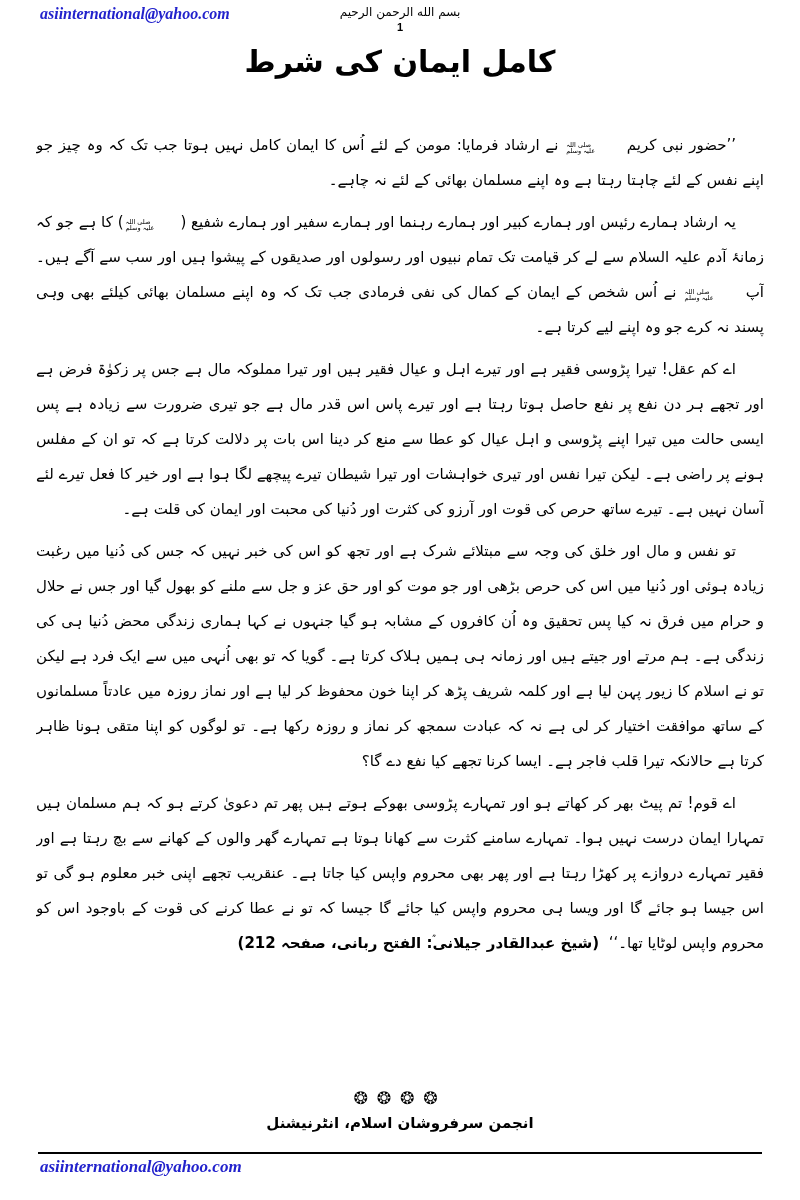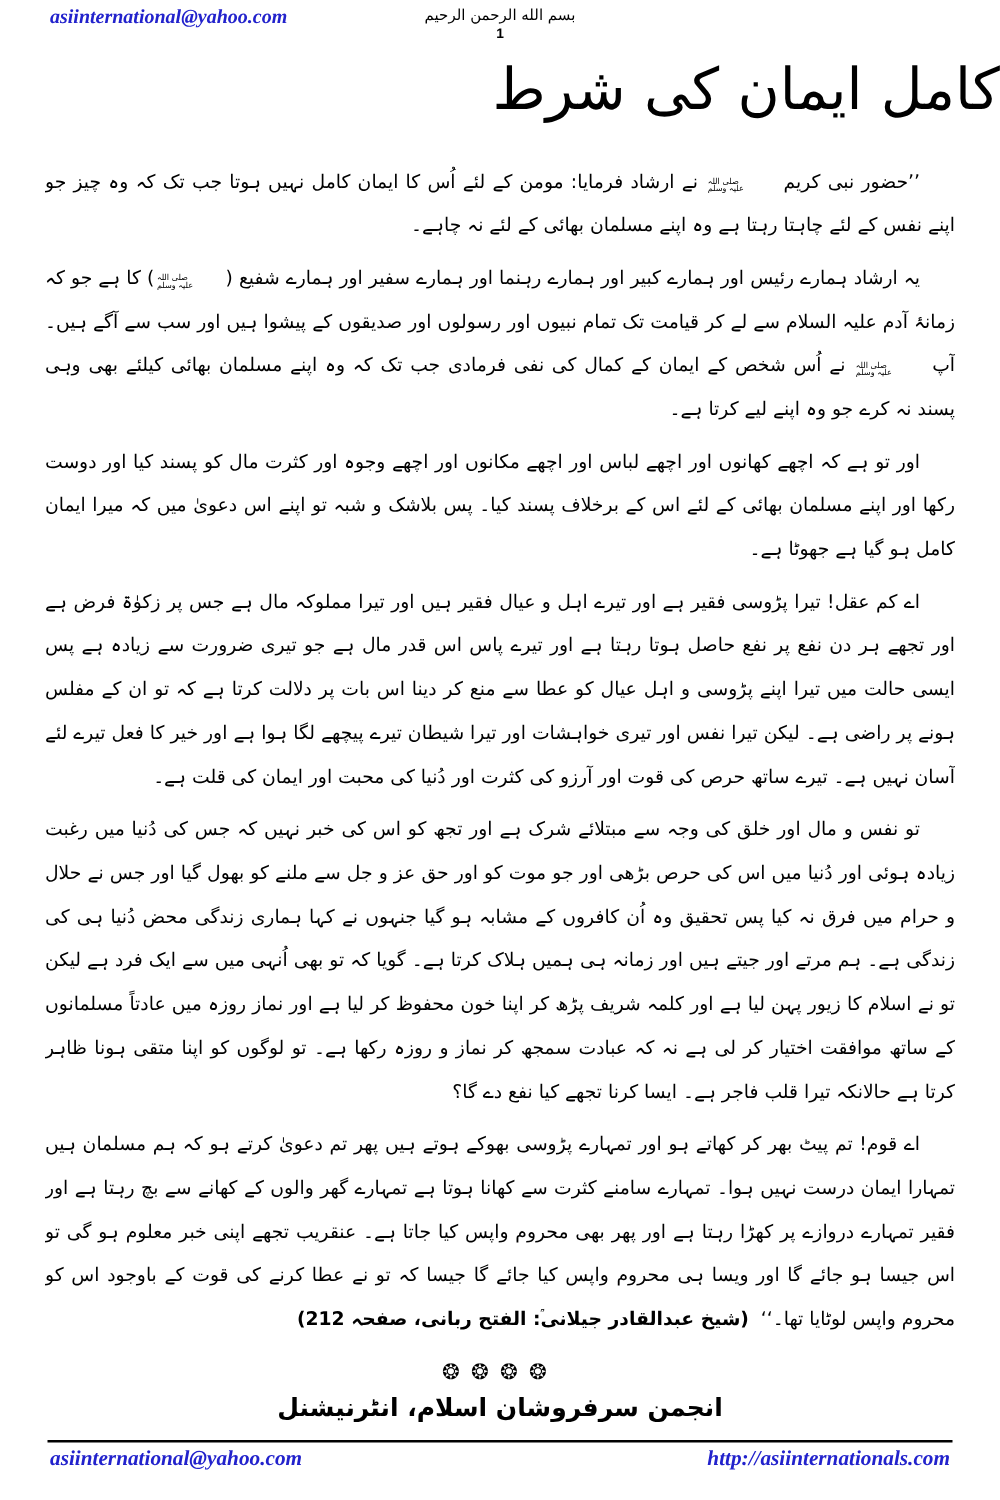--- a/index.html
+++ b/index.html
@@ -33,22 +33,22 @@
     position:absolute;top:26px;right:16px;
     text-align:right;
   }
   .kalam{direction:rtl;font-size:15px;}
   .date{
     font-family:"Liberation Sans",sans-serif;
     font-size:18px;margin-top:3px;letter-spacing:.5px;
   }
   .title{
     position:absolute;top:44px;left:0;right:0;margin:0;
-    direction:rtl;
-    font-size:46px;font-weight:normal;
+    text-align:center;direction:rtl;
+    font-size:30px;font-weight:bold;
   }
   
   .body-text{
     position:absolute;top:128px;left:36px;right:36px;bottom:115px;
     direction:rtl;text-align:justify;
     font-size:15px;line-height:35px;
     overflow:hidden;
   }
   .body-text p{margin:0 0 7px;text-indent:28px;}
   .saw{
@@ -60,21 +60,21 @@
   .rh{font-size:8px;line-height:0;}
   .citation{white-space:nowrap;font-weight:bold;}
   
   .ornaments{
     position:absolute;top:1088px;left:0;right:0;
     text-align:center;font-size:17px;letter-spacing:9px;
   }
   .org-name{
     position:absolute;top:1114px;left:0;right:0;
     text-align:center;direction:rtl;
-    font-size:20px;font-weight:bold;
+    font-size:15px;font-weight:bold;
   }
   .footer-rule{
     position:absolute;top:1152px;left:38px;right:38px;
     border-top:2px solid #000;height:0;
   }
   .footer-links{
     position:absolute;top:1157px;left:40px;right:40px;
     display:flex;justify-content:space-between;align-items:flex-start;
     font-family:"Liberation Serif",serif;
     font-style:italic;font-weight:bold;font-size:17px;
@@ -90,30 +90,28 @@
   <div class="bismillah urdu">بسم الله الرحمن الرحيم</div>
 
   <div class="page-num">1</div>
 
 
   <h1 class="title urdu">کامل ایمان کی شرط</h1>
 
   <div class="body-text">
     <p class="urdu">’’حضور نبی کریم <span class="saw">صلی اللہ<br>علیہ وسلم</span> نے ارشاد فرمایا: مومن کے لئے اُس کا ایمان کامل نہیں ہوتا جب تک کہ وہ چیز جو اپنے نفس کے لئے چاہتا رہتا ہے وہ اپنے مسلمان بھائی کے لئے نہ چاہے۔</p>
     <p class="urdu">یہ ارشاد ہمارے رئیس اور ہمارے کبیر اور ہمارے رہنما اور ہمارے سفیر اور ہمارے شفیع (<span class="saw">صلی اللہ<br>علیہ وسلم</span>) کا ہے جو کہ زمانۂ آدم علیہ السلام سے لے کر قیامت تک تمام نبیوں اور رسولوں اور صدیقوں کے پیشوا ہیں اور سب سے آگے ہیں۔ آپ <span class="saw">صلی اللہ<br>علیہ وسلم</span> نے اُس شخص کے ایمان کے کمال کی نفی فرمادی جب تک کہ وہ اپنے مسلمان بھائی کیلئے بھی وہی پسند نہ کرے جو وہ اپنے لیے کرتا ہے۔</p>
-    <p class="urdu">اور تو ہے کہ اچھے کھانوں اور اچھے لباس اور اچھے مکانوں اور اچھے وجوہ اور کثرت مال کو پسند کیا اور دوست رکھا اور اپنے مسلمان بھائی کے لئے اس کے برخلاف پسند کیا۔ پس بلاشک و شبہ تو اپنے اس دعویٰ میں کہ میرا ایمان کامل ہو گیا ہے جھوٹا ہے۔</p>
     <p class="urdu">اے کم عقل! تیرا پڑوسی فقیر ہے اور تیرے اہل و عیال فقیر ہیں اور تیرا مملوکہ مال ہے جس پر زکوٰۃ فرض ہے اور تجھے ہر دن نفع پر نفع حاصل ہوتا رہتا ہے اور تیرے پاس اس قدر مال ہے جو تیری ضرورت سے زیادہ ہے پس ایسی حالت میں تیرا اپنے پڑوسی و اہل عیال کو عطا سے منع کر دینا اس بات پر دلالت کرتا ہے کہ تو ان کے مفلس ہونے پر راضی ہے۔ لیکن تیرا نفس اور تیری خواہشات اور تیرا شیطان تیرے پیچھے لگا ہوا ہے اور خیر کا فعل تیرے لئے آسان نہیں ہے۔ تیرے ساتھ حرص کی قوت اور آرزو کی کثرت اور دُنیا کی محبت اور ایمان کی قلت ہے۔</p>
     <p class="urdu">تو نفس و مال اور خلق کی وجہ سے مبتلائے شرک ہے اور تجھ کو اس کی خبر نہیں کہ جس کی دُنیا میں رغبت زیادہ ہوئی اور دُنیا میں اس کی حرص بڑھی اور جو موت کو اور حق عز و جل سے ملنے کو بھول گیا اور جس نے حلال و حرام میں فرق نہ کیا پس تحقیق وہ اُن کافروں کے مشابہ ہو گیا جنہوں نے کہا ہماری زندگی محض دُنیا ہی کی زندگی ہے۔ ہم مرتے اور جیتے ہیں اور زمانہ ہی ہمیں ہلاک کرتا ہے۔ گویا کہ تو بھی اُنہی میں سے ایک فرد ہے لیکن تو نے اسلام کا زیور پہن لیا ہے اور کلمہ شریف پڑھ کر اپنا خون محفوظ کر لیا ہے اور نماز روزہ میں عادتاً مسلمانوں کے ساتھ موافقت اختیار کر لی ہے نہ کہ عبادت سمجھ کر نماز و روزہ رکھا ہے۔ تو لوگوں کو اپنا متقی ہونا ظاہر کرتا ہے حالانکہ تیرا قلب فاجر ہے۔ ایسا کرنا تجھے کیا نفع دے گا؟</p>
     <p><span class="urdu">اے قوم! تم پیٹ بھر کر کھاتے ہو اور تمہارے پڑوسی بھوکے ہوتے ہیں پھر تم دعویٰ کرتے ہو کہ ہم مسلمان ہیں تمہارا ایمان درست نہیں ہوا۔ تمہارے سامنے کثرت سے کھانا ہوتا ہے تمہارے گھر والوں کے کھانے سے بچ رہتا ہے اور فقیر تمہارے دروازے پر کھڑا رہتا ہے اور پھر بھی محروم واپس کیا جاتا ہے۔ عنقریب تجھے اپنی خبر معلوم ہو گی تو اس جیسا ہو جائے گا اور ویسا ہی محروم واپس کیا جائے گا جیسا کہ تو نے عطا کرنے کی قوت کے باوجود اس کو محروم واپس لوٹایا تھا۔‘‘</span>&nbsp;&nbsp;<span class="citation urdu">(شیخ عبدالقادر جیلانی<sup class="rh">ؒ</sup>: الفتح ربانی، صفحہ 212)</span></p>
   </div>
 
   <div class="ornaments">❂❂❂❂</div>
 
   <div class="org-name urdu">انجمن سرفروشان اسلام، انٹرنیشنل</div>
 
   <div class="footer-rule"></div>
 
   <div class="footer-links">
     <span class="link-blue" style="color: rgb(34, 34, 204);">asiinternational@yahoo.com</span>
-    <span class="link-blue" style="color: rgb(34, 34, 204);">http://asiinternationals.com</span>
   </div>
 
 </div>
 
 </body></html>

